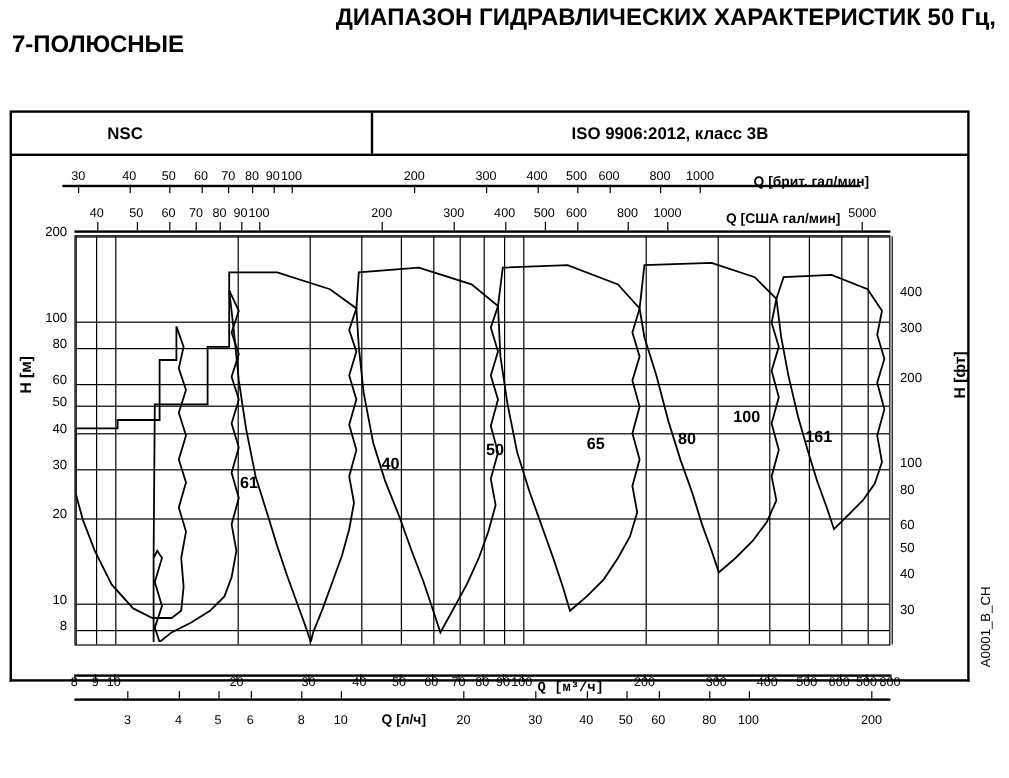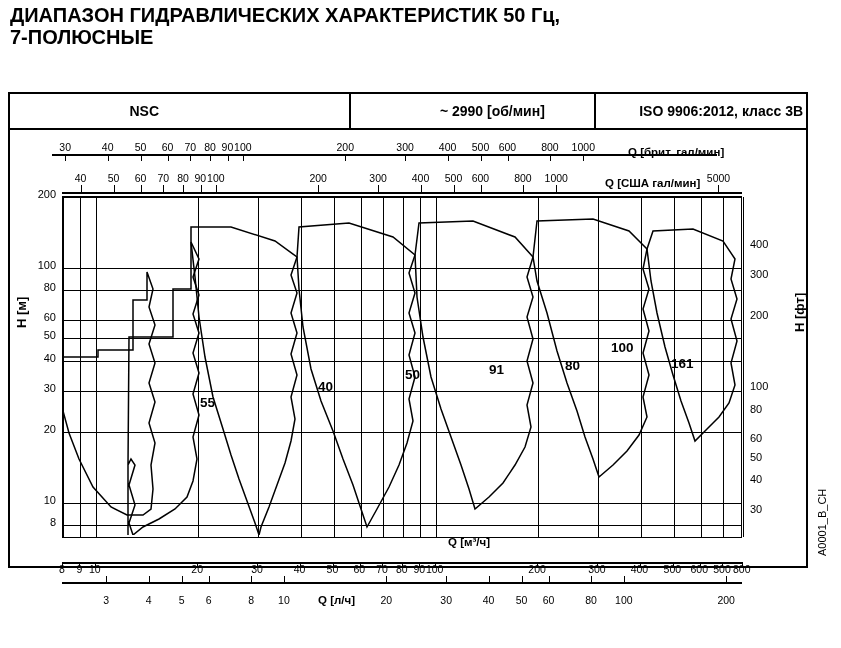--- a/index.html
+++ b/index.html
@@ -2,26 +2,26 @@
 <html><head>
 <meta charset="utf-8">
 <style>
   html,body{margin:0;padding:0;background:#ffffff;}
   body{width:841px;height:648px;font-family:"Liberation Sans", sans-serif;color:#000;position:relative;overflow:hidden;}
 
   
   #header{position:absolute;left:10px;top:4px;width:820px;}
   .h-line{font-weight:bold;line-height:1.12;}
   #title-series{font-size:19px;}
-  #title-main1{font-size:20px;}
+  #title-main1{font-size:20px;text-align:right;}
   #title-main2{font-size:20px;}
 
   
   #info-table{position:absolute;left:8px;top:92px;width:800px;height:38px;border:2px solid #000;box-sizing:border-box;display:flex;}
-  #info-table .cell{display:flex;align-items:center;justify-content:center;font-size:14px;font-weight:bold;margin-left:40px;}
+  #info-table .cell{display:flex;align-items:center;justify-content:center;font-size:14px;font-weight:bold;}
   #cell-model{width:37.5%;border-right:2px solid #000;}
   #cell-speed{width:25.6%;border-right:2px solid #000;}
   #cell-std{flex:1;}
   #cell-model span{margin-left:-110px;}
 
   
   #chart-frame{position:absolute;left:8px;top:130px;width:800px;height:438px;border:2px solid #000;border-top:none;box-sizing:border-box;}
 
   
   #plot{position:absolute;left:62px;top:196px;width:680px;height:342px;border:1.6px solid #000;box-sizing:border-box;background:#fff;}
@@ -55,21 +55,20 @@
 
 <div id="header">
   <div class="h-line" id="title-main1">ДИАПАЗОН ГИДРАВЛИЧЕСКИХ ХАРАКТЕРИСТИК 50 Гц,</div>
   <div class="h-line" id="title-main2">7-ПОЛЮСНЫЕ</div>
 </div>
 
 <div id="info-table">
   <div class="cell" id="cell-model">
     <span>NSC</span>
   </div>
-  <div class="cell" id="cell-speed">~ 2990 [об/мин]</div>
   <div class="cell" id="cell-std">ISO 9906:2012, класс 3B</div>
 </div>
 
 <div id="chart-frame"></div>
 
 <div class="scale-line" style="left:52px;top:154px;width:665px;"></div>
 <div class="axis-title" style="left:628px;top:146px;">Q [брит. гал/мин]</div>
 <div id="top1-ticks">
     <div class="tick" style="left: 65.3331px; top: 154px; height: 7px;"></div>
     <div class="lbl" style="top: 141px; left: 59.3331px;">30</div>
@@ -233,31 +232,31 @@
     <div class="ylbl-r" style="top: 450.629px; left: 750px;">50</div>
     <div class="ylbl-r" style="top: 432.029px; left: 750px;">60</div>
     <div class="ylbl-r" style="top: 402.681px; left: 750px;">80</div>
     <div class="ylbl-r" style="top: 379.916px; left: 750px;">100</div>
     <div class="ylbl-r" style="top: 309.204px; left: 750px;">200</div>
     <div class="ylbl-r" style="top: 267.84px; left: 750px;">300</div>
     <div class="ylbl-r" style="top: 238.492px; left: 750px;">400</div>
   </div>
 
 <div id="curve-labels">
-    <div class="curve-label" style="left: 200px; top: 395px;">55</div>
+    <div class="curve-label" style="left: 200px; top: 395px;">61</div>
     <div class="curve-label" style="left: 318px; top: 379px;">40</div>
     <div class="curve-label" style="left: 405px; top: 367px;">50</div>
-    <div class="curve-label" style="left: 489px; top: 362px;">91</div>
+    <div class="curve-label" style="left: 489px; top: 362px;">65</div>
     <div class="curve-label" style="left: 565px; top: 358px;">80</div>
     <div class="curve-label" style="left: 611px; top: 340px;">100</div>
     <div class="curve-label" style="left: 671px; top: 356px;">161</div>
   </div>
 
 <div class="scale-line" style="left:62px;top:562px;width:680px;"></div>
-<div class="axis-title" style="left:448px;top:536px;">Q [м³/ч]</div>
+<div class="axis-title" style="left:448px;top:567px;font-family:Liberation Mono, monospace;">Q [м³/ч]</div>
 <div id="bot1-ticks">
     <div class="tick" style="left: 62px; top: 562px; height: 6px;"></div>
     <div class="lbl" style="top: 563px; left: 59px;">8</div>
     <div class="tick" style="left: 79.3919px; top: 562px; height: 6px;"></div>
     <div class="lbl" style="top: 563px; left: 76.3919px;">9</div>
     <div class="tick" style="left: 94.9494px; top: 562px; height: 6px;"></div>
     <div class="lbl" style="top: 563px; left: 88.9494px;">10</div>
     <div class="tick" style="left: 197.3px; top: 562px; height: 6px;"></div>
     <div class="lbl" style="top: 563px; left: 191.3px;">20</div>
     <div class="tick" style="left: 257.171px; top: 562px; height: 6px;"></div>

